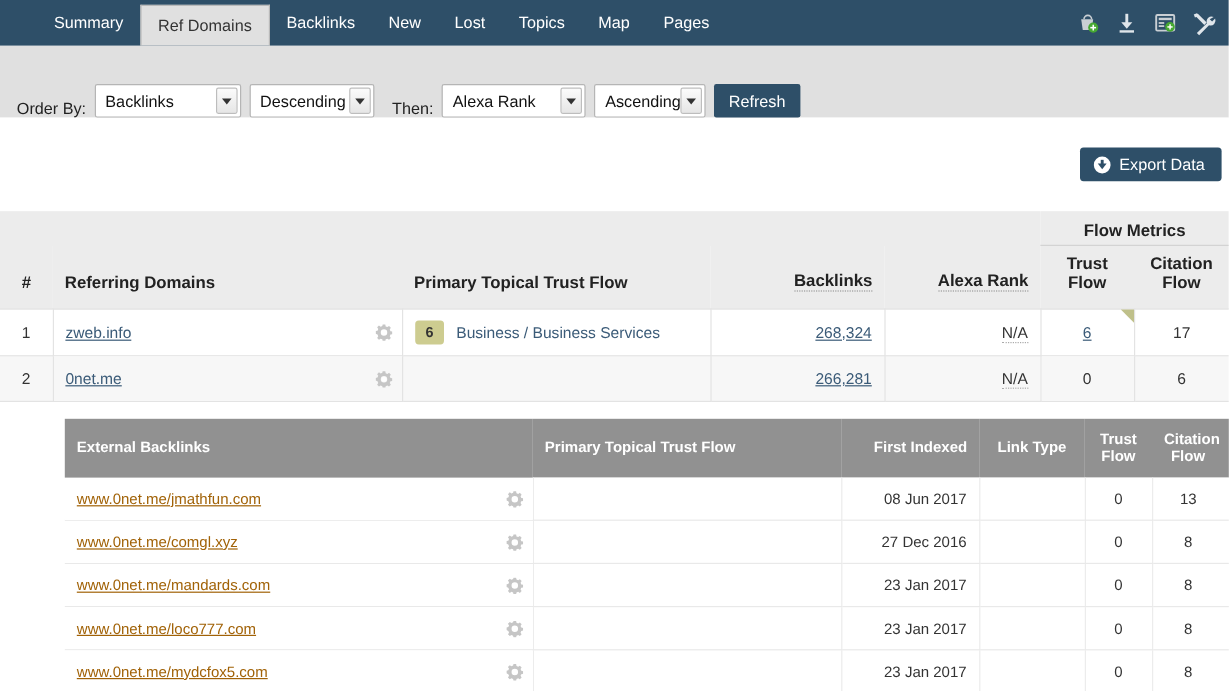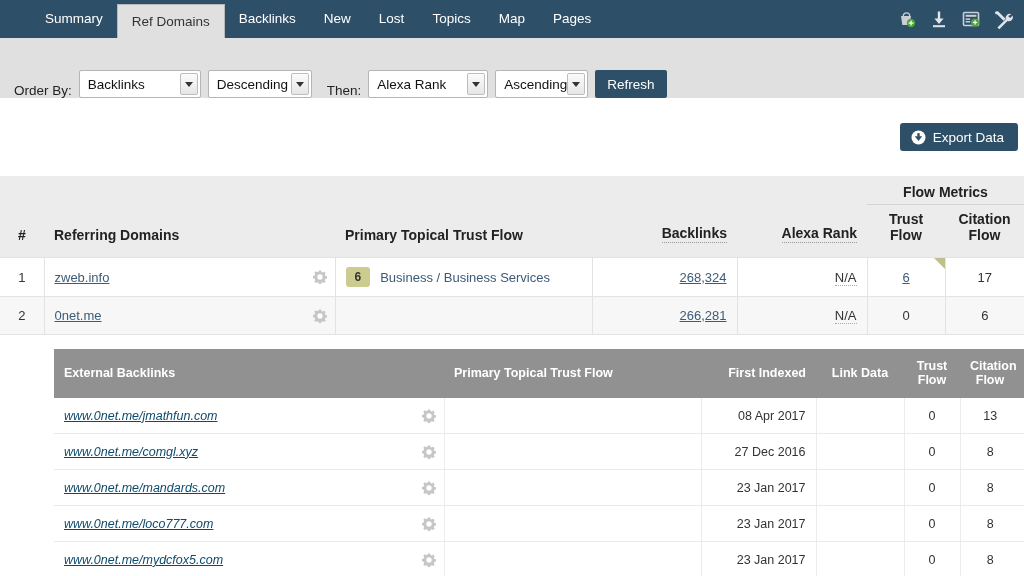--- a/index.html
+++ b/index.html
@@ -240,21 +240,21 @@
   .inner-table tbody td {
     border-bottom: 1px solid #e9e9e9;
     padding: 10px 10px;
     height: 36px;
     color: #333;
     background: #fff;
   }
   .inner-table tbody td.iv { border-right: 1px solid #ececec; }
   td.i-right { text-align: right; }
   td.i-center { text-align: center; }
-  .bl-link { color: #0c4a6e; text-decoration: underline; cursor: pointer; font-style: italic; }
+  .bl-link { color: #a16207; text-decoration: underline; cursor: pointer; }
 </style>
 </head>
 <body>
 
 <div class="navbar">
   <div class="nav-tabs" id="navTabs">
       <div class="nav-tab">Summary</div>
       <div class="nav-tab active">Ref Domains</div>
       <div class="nav-tab">Backlinks</div>
       <div class="nav-tab">New</div>
@@ -412,42 +412,42 @@
       <col style="width:88px">
         <col style="width:56px">
         <col style="width:60px">
         <col style="width:30px">
     </colgroup>
     <thead>
       <tr>
         <th class="ih-left">External Backlinks</th>
         <th class="ih-left">Primary Topical Trust Flow</th>
         <th class="ih-right">First Indexed</th>
-        <th class="ih-center">Link Data</th>
+        <th class="ih-center">Link Type</th>
         <th class="ih-center">
           <span>Trust</span><br>
           <span>Flow</span>
         </th>
         <th class="ih-center">
           <span>Citation</span><br>
           <span>Flow</span>
         </th>
         <th class="ih-center">
           
         </th>
       </tr>
     </thead>
     <tbody id="innerBody">
         <tr>
           <td class="iv" style="position:relative;"><span class="bl-link">www.0net.me/jmathfun.com</span><span class="gear"><svg width="14" height="14" viewBox="0 0 14 14">
                 <path fill="#c6c6c6" d="M7 4.3a2.7 2.7 0 1 0 0 5.4 2.7 2.7 0 0 0 0-5.4zM5.9 0.4h2.2l0.3 1.6 1.4 0.6 1.4-0.9 1.5 1.5-0.9 1.4 0.6 1.4 1.6 0.3v2.2l-1.6 0.3-0.6 1.4 0.9 1.4-1.5 1.5-1.4-0.9-1.4 0.6-0.3 1.6H5.9l-0.3-1.6-1.4-0.6-1.4 0.9-1.5-1.5 0.9-1.4-0.6-1.4L0 8.1V5.9l1.6-0.3 0.6-1.4L1.3 2.8 2.8 1.3 4.2 2.2l1.4-0.6z"></path>
                 <circle cx="7" cy="7" r="2.1" fill="#fff"></circle>
               </svg></span></td>
           <td class="iv"></td>
-          <td class="iv i-right">08 Apr 2017</td>
+          <td class="iv i-right">08 Jun 2017</td>
           <td class="iv i-center"></td>
           <td class="iv i-center">0</td>
           <td class="i-center">13</td>
           <td></td>
         </tr>
         <tr>
           <td class="iv" style="position:relative;"><span class="bl-link">www.0net.me/comgl.xyz</span><span class="gear"><svg width="14" height="14" viewBox="0 0 14 14">
                 <path fill="#c6c6c6" d="M7 4.3a2.7 2.7 0 1 0 0 5.4 2.7 2.7 0 0 0 0-5.4zM5.9 0.4h2.2l0.3 1.6 1.4 0.6 1.4-0.9 1.5 1.5-0.9 1.4 0.6 1.4 1.6 0.3v2.2l-1.6 0.3-0.6 1.4 0.9 1.4-1.5 1.5-1.4-0.9-1.4 0.6-0.3 1.6H5.9l-0.3-1.6-1.4-0.6-1.4 0.9-1.5-1.5 0.9-1.4-0.6-1.4L0 8.1V5.9l1.6-0.3 0.6-1.4L1.3 2.8 2.8 1.3 4.2 2.2l1.4-0.6z"></path>
                 <circle cx="7" cy="7" r="2.1" fill="#fff"></circle>
               </svg></span></td>

